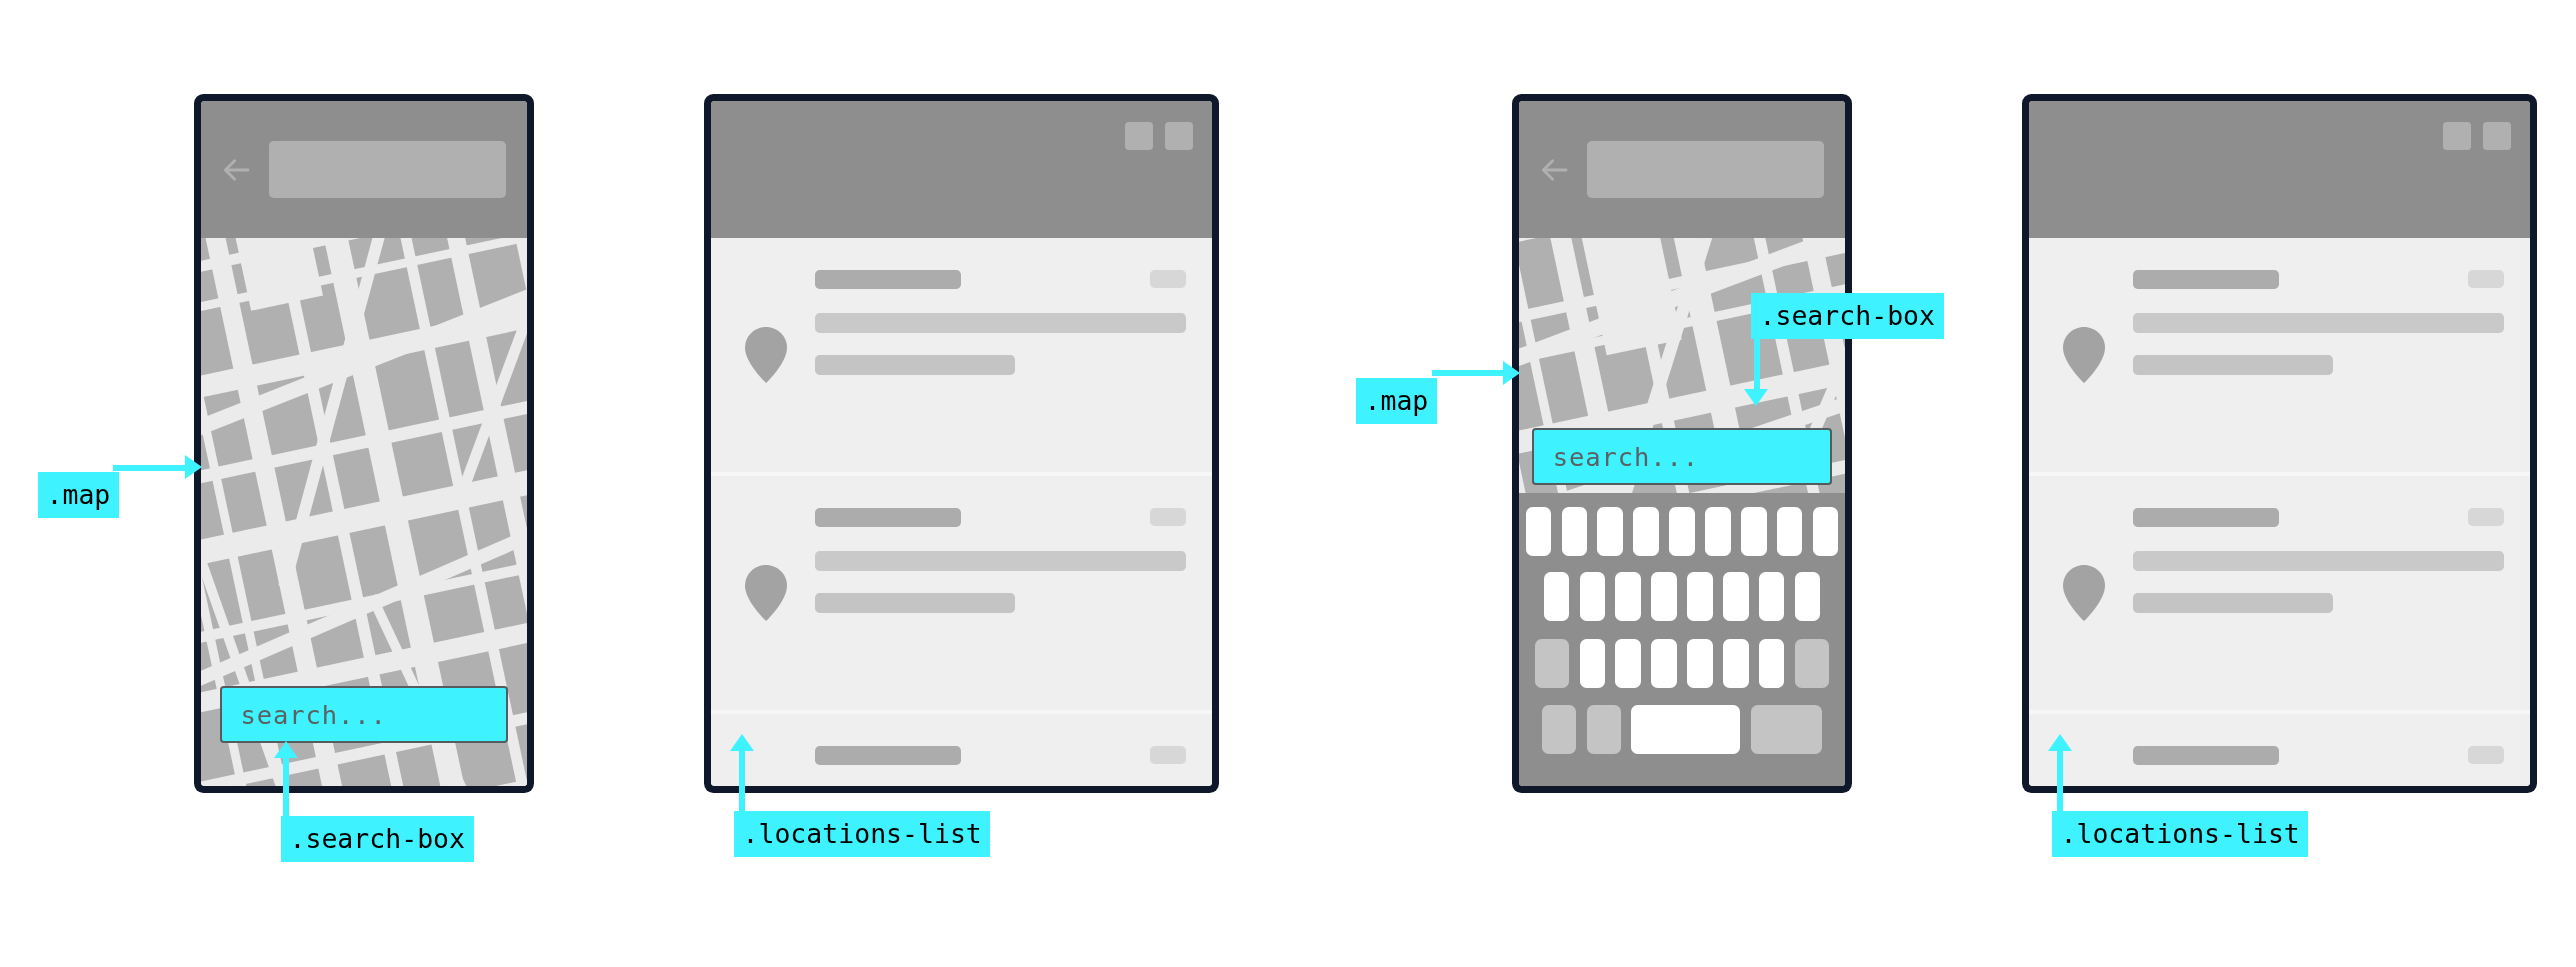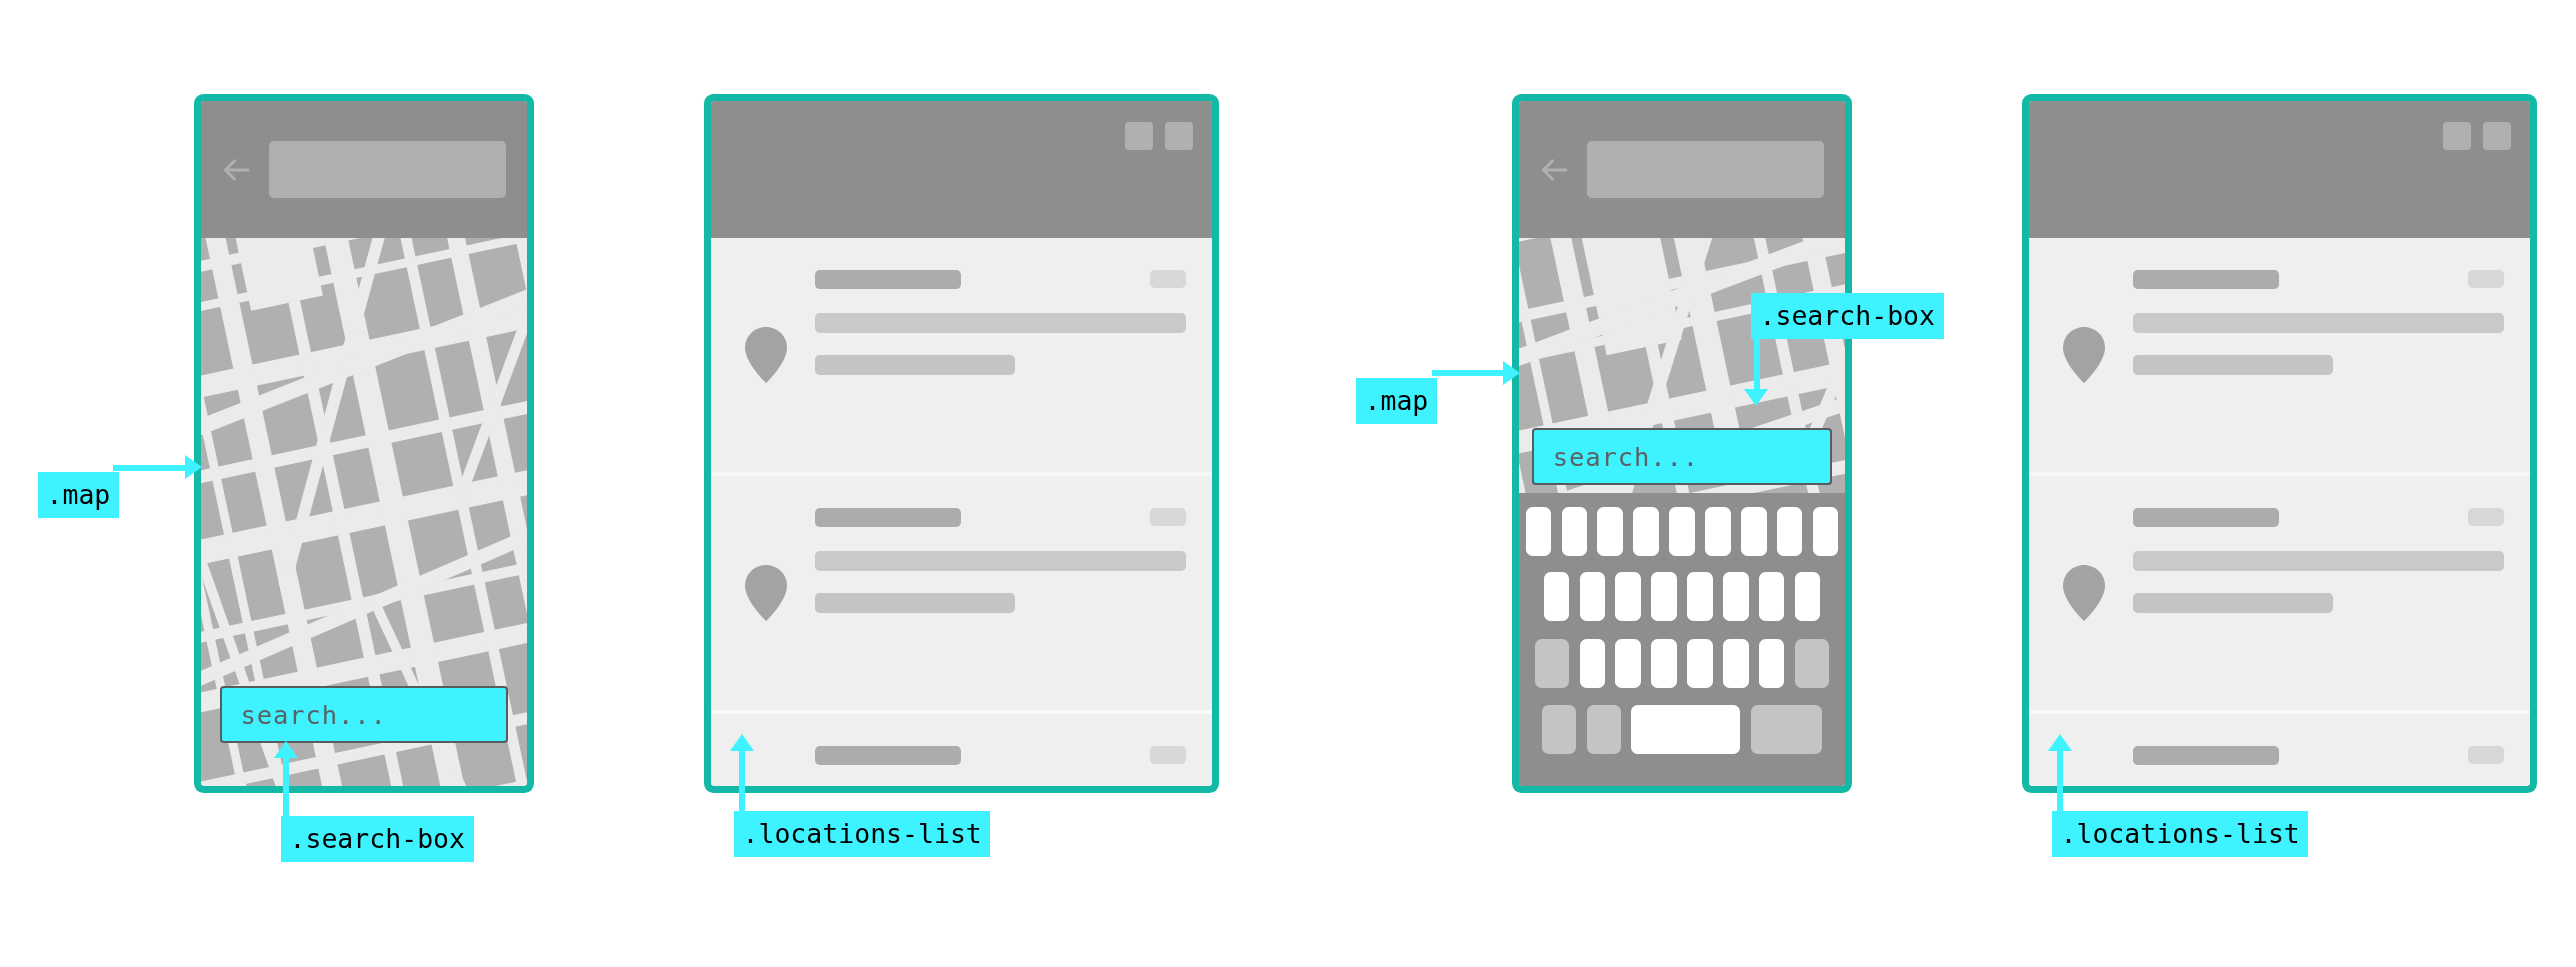--- a/index.html
+++ b/index.html
@@ -1,21 +1,21 @@
 <!DOCTYPE html>
 <html style="font-size:15px"><head>
 <meta charset="utf-8">
 <style>
   html,body{margin:0;padding:0;background:#ffffff;}
   body{width:2576px;height:968px;position:relative;overflow:hidden;
        font-family:"DejaVu Sans Mono","Liberation Mono",monospace;}
   .stage{position:absolute;left:0;top:0;width:2576px;height:968px;}
 
   
-  .phone{position:absolute;background:#14b8a6;border-radius:9.4px;padding:6.6px;box-sizing:border-box;}
+  .phone{position:absolute;background:#0f172a;border-radius:9.4px;padding:6.6px;box-sizing:border-box;}
   .screen{position:relative;width:100%;height:100%;overflow:hidden;border-radius:3.8px;background:#ebebeb;}
 
   
   .topbar{position:absolute;left:0;top:0;width:100%;height:137px;background:#8e8e8e;}
   .back-icon{position:absolute;left:19px;top:53px;width:32px;height:32px;}
   .fakefield{position:absolute;left:68px;top:40px;right:21px;height:57px;background:#b0b0b0;border-radius:4.7px;}
 
   .mapwrap{position:absolute;left:0;top:137px;width:100%;bottom:0;background:#b0b0b0;overflow:hidden;}
   .mapsvg{position:absolute;left:-10%;top:-10%;width:120%;height:120%;}
 

